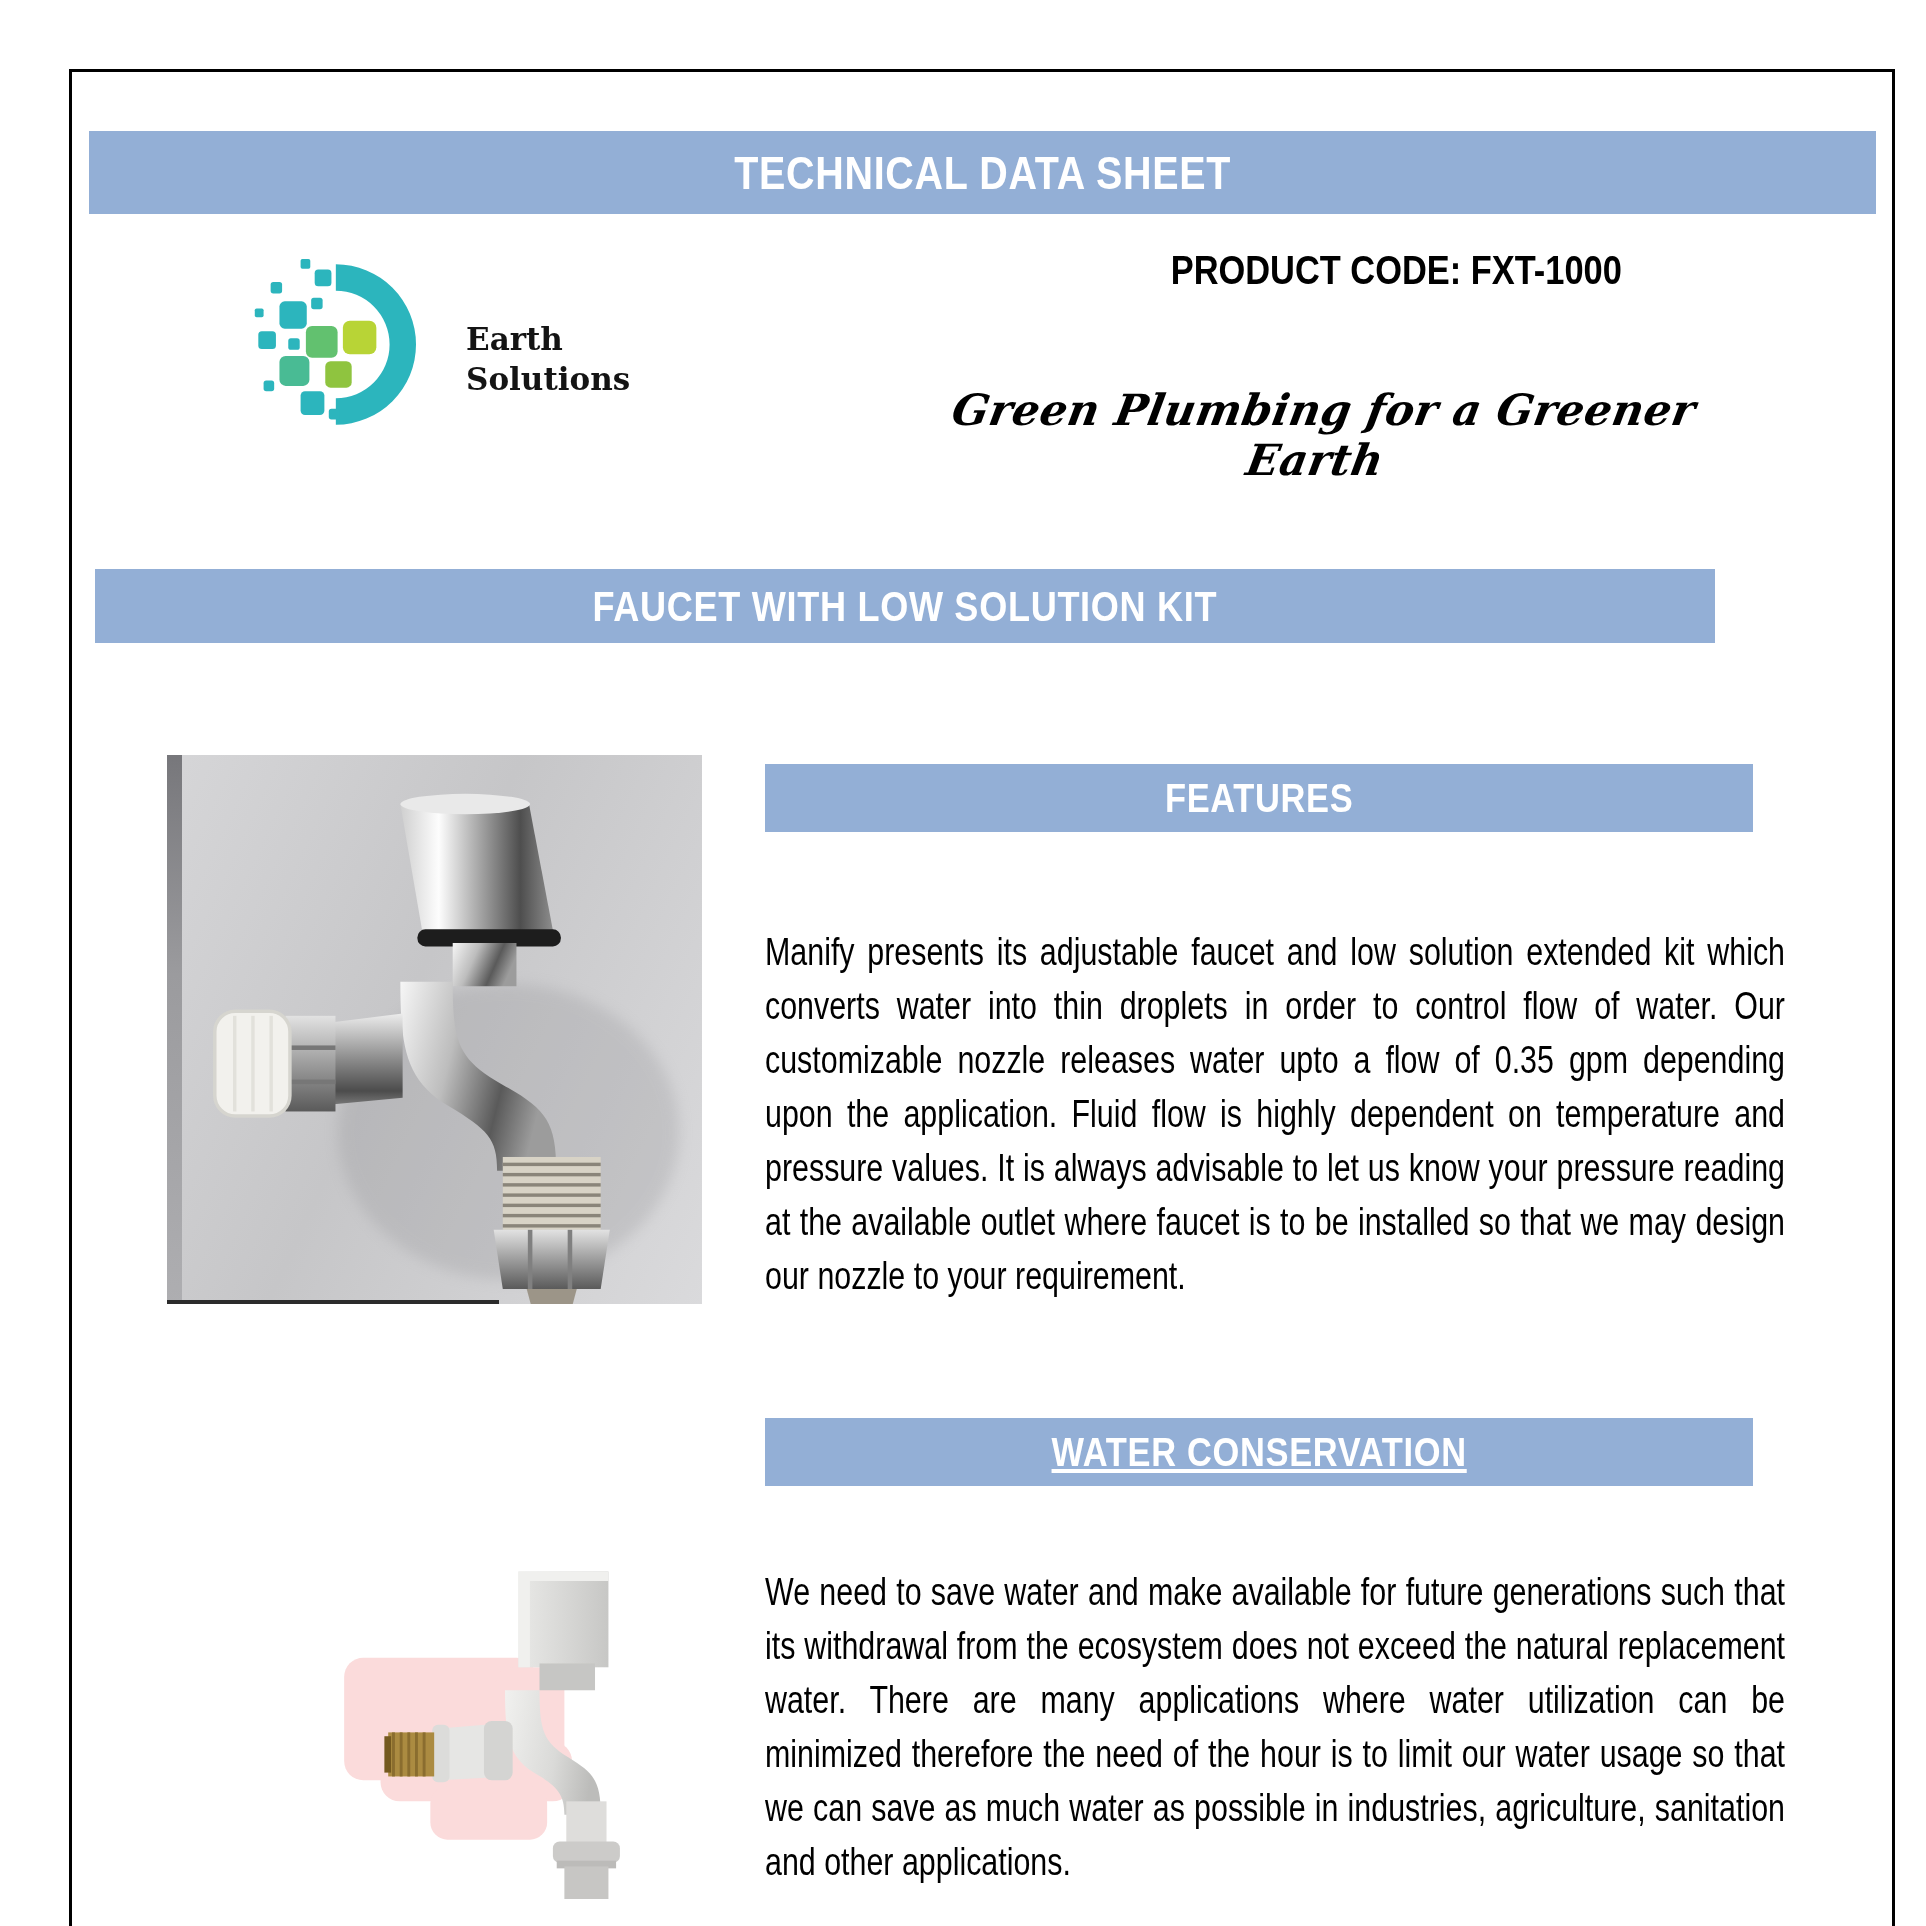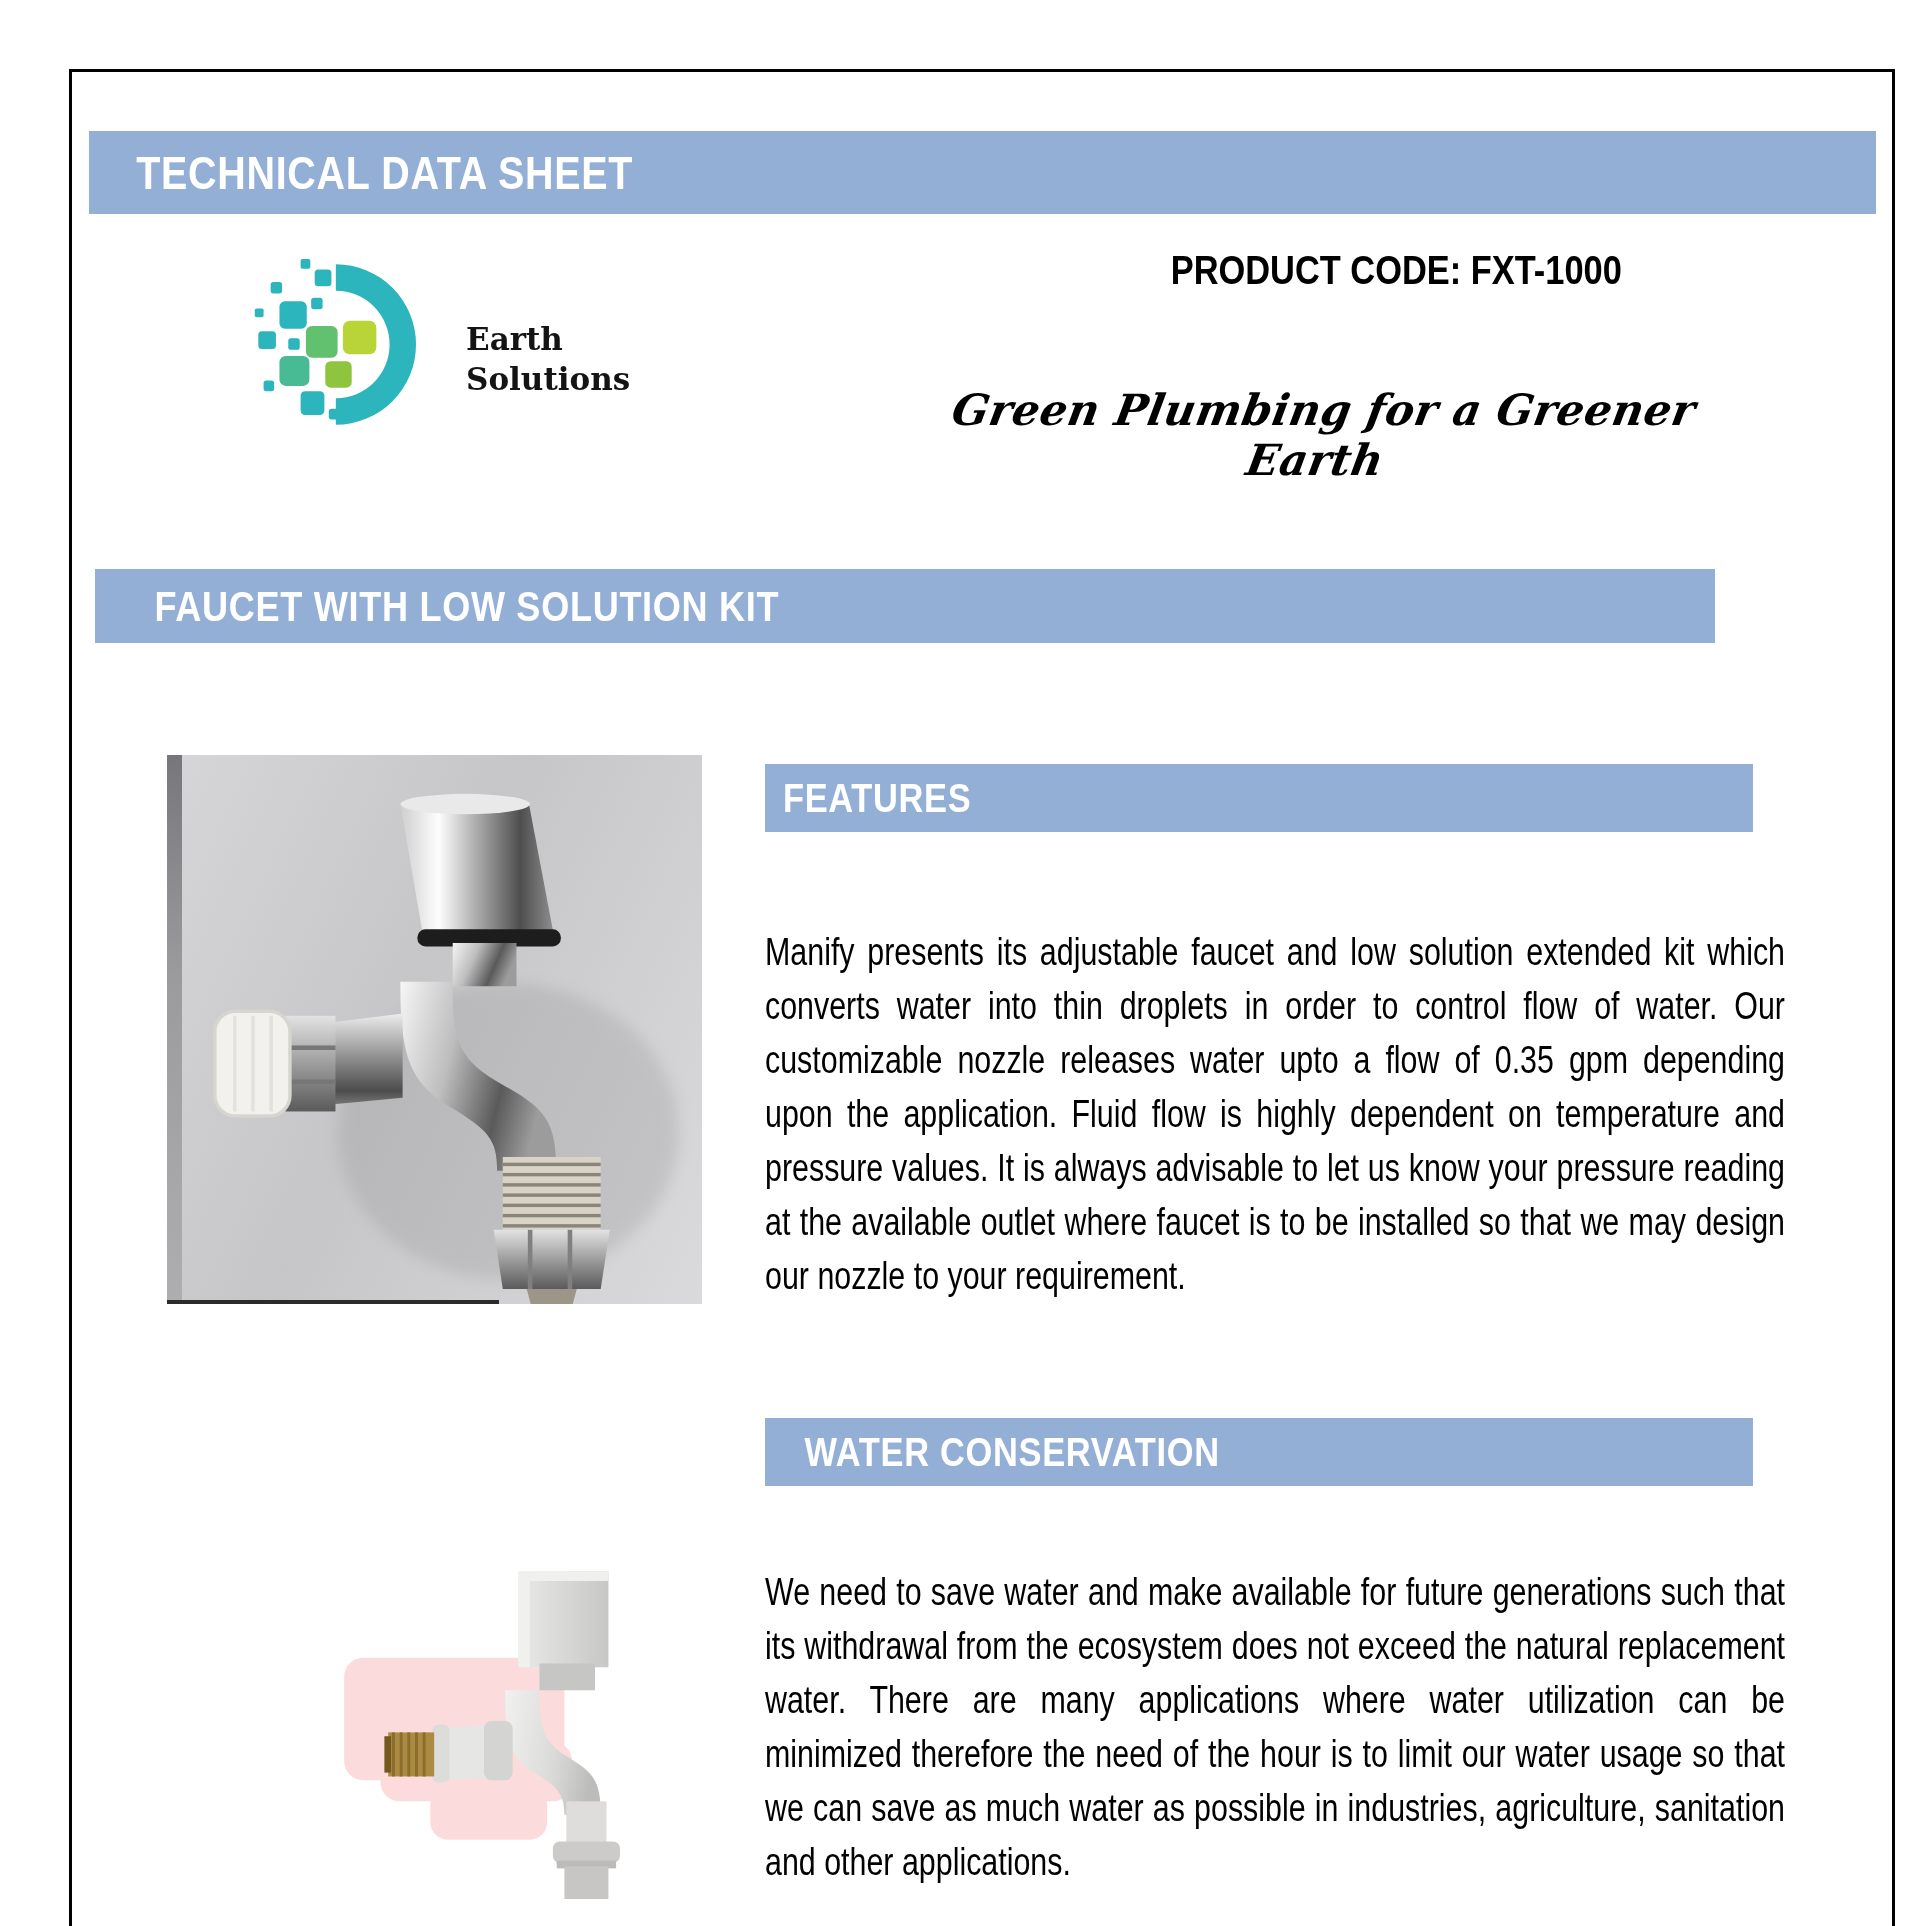--- a/index.html
+++ b/index.html
@@ -8,30 +8,30 @@
 
   .abs { position:absolute; }
 
   .page-frame {
     left:69px; top:69px; width:1826px; height:2404px;
     border:3.9px solid #000; background:#fff;
   }
 
   .banner {
     background:var(--banner-blue, #93AFD6);
-    display:flex; align-items:center; justify-content:flex-start;
+    display:flex; align-items:center; justify-content:center;
     color:#fff; font-weight:bold; white-space:nowrap;
   }
   .banner .cond { display:inline-block; transform:scaleX(0.84); transform-origin:center; letter-spacing:0.8px; }
 
   .banner-top   { left:89px;  top:131px;  width:1787px; height:83px; font-size:47px; }
   .banner-title { left:95px;  top:569px; width:1620px; height:74px; font-size:43px; }
   .banner-sec   { height:68px; font-size:41px; }
   .banner-features { left:765px; top:764px; width:988px; }
-  .banner-water    { left:765px; top:1418px; width:988px; }
+  .banner-water    { left:765px; top:1418px; width:988px;text-decoration:underline; }
 
   .product-code { left:1098px; top:248px; width:597px; text-align:center;
     font-size:40px; font-weight:bold; }
   .product-code .cond { display:inline-block; transform:scaleX(0.86); transform-origin:center; }
 
   .tagline { left:944px; top:385px; width:751px; text-align:center;
     font-family:"DejaVu Serif", serif; font-style:italic; font-weight:bold;
     font-size:43px; transform:skewX(-10deg); letter-spacing:0.4px; }
 
   .logo-mark { left:237px; top:252px; width:210px; height:185px; }

